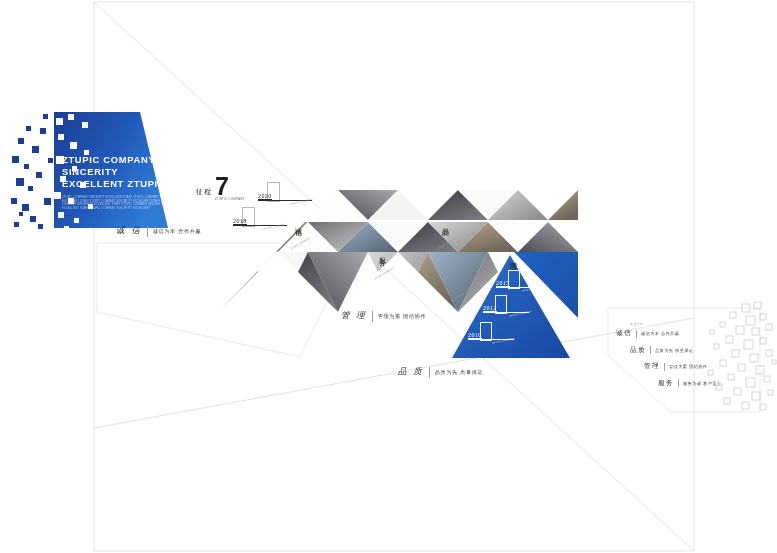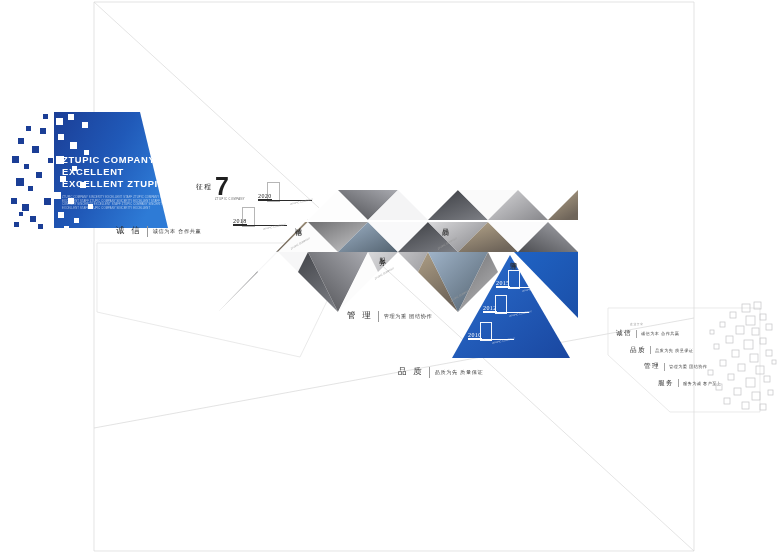--- a/index.html
+++ b/index.html
@@ -12,26 +12,26 @@
   
   .banner-wrap{position:absolute;left:10px;top:112px;width:200px;height:135px;}
   .banner-shape{position:absolute;left:0;top:0;width:200px;height:135px;}
   .banner-text{position:absolute;left:52px;top:42px;width:130px;}
   .banner-text .ln{color:#ffffff;font-size:9.4px;font-weight:bold;letter-spacing:.7px;line-height:11.8px;white-space:nowrap;}
   .banner-sub{position:absolute;left:52px;top:84px;width:116px;color:rgba(255,255,255,.62);
               font-size:2.7px;line-height:3.6px;letter-spacing:.15px;}
 
   
   .cap{position:absolute;display:flex;align-items:center;white-space:nowrap;}
-  .cap .big{font-size:8.5px;color:#2b2b2b;letter-spacing:2px;font-family:"DejaVu Sans",sans-serif;}
+  .cap .big{font-size:8.5px;color:#2b2b2b;letter-spacing:2px;font-family:"DejaVu Sans",sans-serif;font-style:italic;}
   .cap .bar{width:1px;height:11px;background:#9a9a9a;margin:0 5px;}
   .cap .small{font-size:5.2px;color:#3a3a3a;letter-spacing:.6px;font-family:"DejaVu Sans",sans-serif;}
 
   
-  .journey{position:absolute;left:196px;top:176px;display:flex;align-items:center;}
+  .journey{position:absolute;left:196px;top:176px;display:flex;align-items:flex-end;}
   .journey .jlabel{font-size:7px;color:#2b2b2b;letter-spacing:1px;margin-bottom:4px;
                    font-family:"DejaVu Sans",sans-serif;}
   .ten{position:relative;margin-left:3px;}
   .ten .num{font-size:25px;font-weight:bold;color:#1f1f1f;line-height:21px;letter-spacing:-1px;
             font-family:"Liberation Sans",sans-serif;}
   .ten .cname{font-size:2.6px;color:#555;letter-spacing:.5px;text-align:center;margin-top:1px;}
 
   
   .yearbox{position:absolute;}
   .yearbox .stalk{position:absolute;border:.6px solid #b6b6b6;background:#fff;}
@@ -127,21 +127,21 @@
           <rect x="70" y="70" width="6" height="6"></rect>
         <rect x="78" y="92" width="5" height="5"></rect>
           <rect x="36" y="66" width="6" height="6"></rect>
         <rect x="38" y="30" width="5" height="5"></rect>
           <rect x="54" y="114" width="5" height="5"></rect>
       </g>
     </svg>
 
     <div class="banner-text">
       <div class="ln">ZTUPIC COMPANY</div>
-      <div class="ln">EXCELLENT</div>
+      <div class="ln">SINCERITY</div>
       <div class="ln">EXCELLENT ZTUPIC</div>
     </div>
     <div class="banner-sub">ZTUPIC COMPANY SINCERITY EXCELLENT STAFF ZTUPIC COMPANY SINCERITY EXCELLENT STAFF ZTUPIC COMPANY SINCERITY EXCELLENT STAFF ZTUPIC COMPANY SINCERITY EXCELLENT STAFF ZTUPIC COMPANY SINCERITY EXCELLENT STAFF ZTUPIC COMPANY SINCERITY EXCELLENT</div>
   </div>
 
   <div class="cap" style="left:116px;top:225px;">
     <span class="big">诚 信</span>
     <span class="bar"></span>
     <span class="small">诚信为本  合作共赢</span>
   </div>
@@ -261,21 +261,21 @@
   <div class="vglyph" style="left:294px;top:222px;">诚信</div>
   <div class="vglyph" style="left:378px;top:252px;">服务</div>
   <div class="vglyph" style="left:441px;top:222px;">品质</div>
   <div class="vglyph" style="left:509px;top:256px;">管理</div>
 
   <div class="vnote" style="left:290px;top:248px;">ZTUPIC COMPANY</div>
   <div class="vnote" style="left:374px;top:278px;">ZTUPIC COMPANY</div>
   <div class="vnote" style="left:437px;top:248px;">ZTUPIC COMPANY</div>
   <div class="vnote" style="left:450px;top:300px;">ZTUPIC COMPANY</div>
 
-  <div class="cap" style="left:341px;top:310px;margin-left:6px;">
+  <div class="cap" style="left:341px;top:310px;">
     <span class="big">管 理</span>
     <span class="bar"></span>
     <span class="small">管理为重  团结协作</span>
   </div>
 
   <div class="yearbox onblue" style="left:496px;top:270px;width:56px;height:30px;">
     <div class="stalk" style="left:12px;top:0px;width:10px;height:17px;"></div>
     <div class="base" style="left:0px;top:17px;width:46px;"></div>
     <div class="yr" style="left:0px;top:10px;">2015</div>
     <div class="note" style="left:26px;top:20px;">ZTUPIC COMPANY</div>

